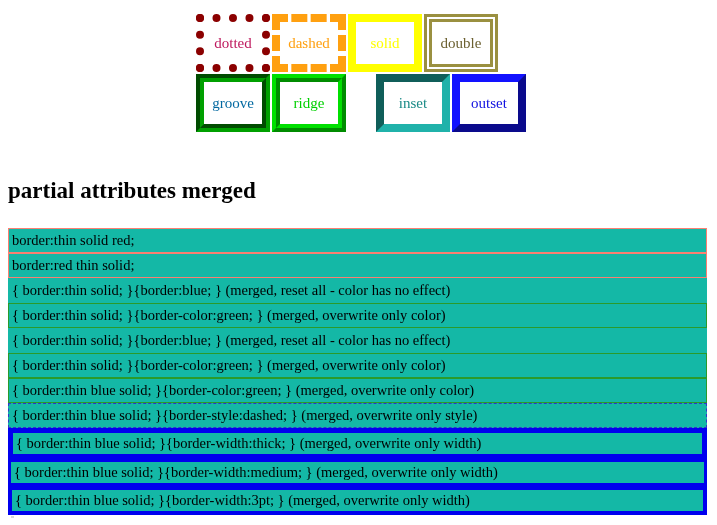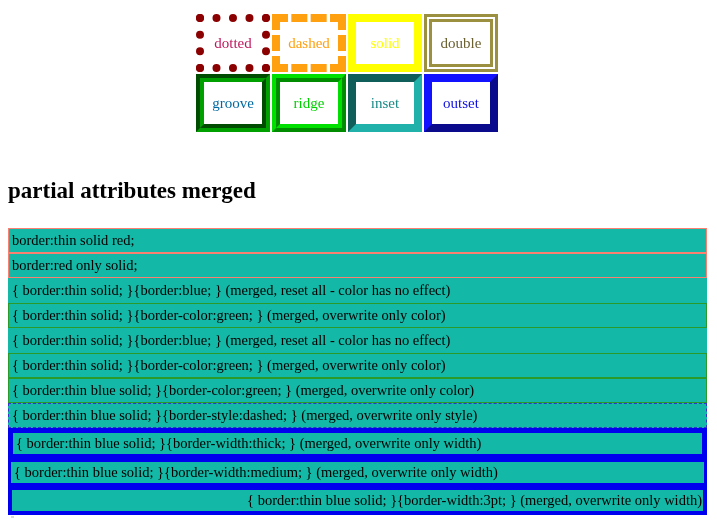--- a/index.html
+++ b/index.html
@@ -44,21 +44,21 @@
     box-sizing: content-box;
   }
   .swatch:last-child { margin-right: 0; }
 
   .sw-dotted { border: 8px dotted #8b0000; color: #be185d; }
   .sw-dashed { border: 8px dashed #ffa010; color: #ffa010; }
   .sw-solid  { border: 8px solid  #ffff00; color: #ffff00; text-align: right; }
   .sw-double { border: 8px double #9a9040; color: #6b6030; }
   .sw-groove { border: 8px groove #00a000; color: #0369a1; }
   .sw-ridge  { border: 8px ridge  #00e000; color: #00d000; }
-  .sw-inset  { border: 8px inset  #20b2aa; color: #1a8a86; }
+  .sw-inset  { border: 8px inset  #20b2aa; color: #1a8a86; margin-left: 28px; }
   .sw-outset { border: 8px outset #1010e0; color: #1010e0; text-align: right; }
 
   
   #heading {
     position: absolute;
     left: 8px;
     top: 178px;
     margin: 0;
     font-size: 23px;
     font-weight: bold;
@@ -90,21 +90,21 @@
   .b-none       { border: 1px solid transparent; }
   
   .b-green      { border: 1px solid #2a9b2a; }
   
   .b-bluedash   { border: 1px dashed #3333cc; }
   
   .b-bluethick  { border: 5px solid #0000ee; padding: 1px 1px 1px 3px; }
   
   .b-bluemedium { border: 3px solid #0000ee; padding: 1px 1px 1px 3px; }
   
-  .b-blue3pt    { border: 4px solid #0000ee; padding: 1px 1px 1px 3px; text-align: right; }
+  .b-blue3pt    { border: 4px solid #0000ee; padding: 1px 1px 1px 3px; }
 
   #bottom-artifact {
     position: absolute;
     left: 11px;
     top: 516px;
     width: 3px;
     height: 2px;
     background: #d8d8d8;
   }
 </style>
@@ -126,21 +126,21 @@
     <div class="swatch sw-inset">inset</div>
     <div class="swatch sw-outset">outset</div>
   </div>
 
 </div>
 
 <h2 id="heading">partial attributes merged</h2>
 
 <div id="rows">
   <div class="row b-red">border:thin solid red;</div>
-  <div class="row b-red">border:red only solid;</div>
+  <div class="row b-red">border:red thin solid;</div>
   <div class="row b-none">{ border:thin solid; }{border:blue; } (merged, reset all - color has no effect)</div>
   <div class="row b-green">{ border:thin solid; }{border-color:green; } (merged, overwrite only color)</div>
   <div class="row b-none">{ border:thin solid; }{border:blue; } (merged, reset all - color has no effect)</div>
   <div class="row b-green">{ border:thin solid; }{border-color:green; } (merged, overwrite only color)</div>
   <div class="row b-green">{ border:thin blue solid; }{border-color:green; } (merged, overwrite only color)</div>
   <div class="row b-bluedash">{ border:thin blue solid; }{border-style:dashed; } (merged, overwrite only style)</div>
   <div class="row b-bluethick">{ border:thin blue solid; }{border-width:thick; } (merged, overwrite only width)</div>
   <div class="row b-bluemedium">{ border:thin blue solid; }{border-width:medium; } (merged, overwrite only width)</div>
   <div class="row b-blue3pt">{ border:thin blue solid; }{border-width:3pt; } (merged, overwrite only width)</div>
 </div>

